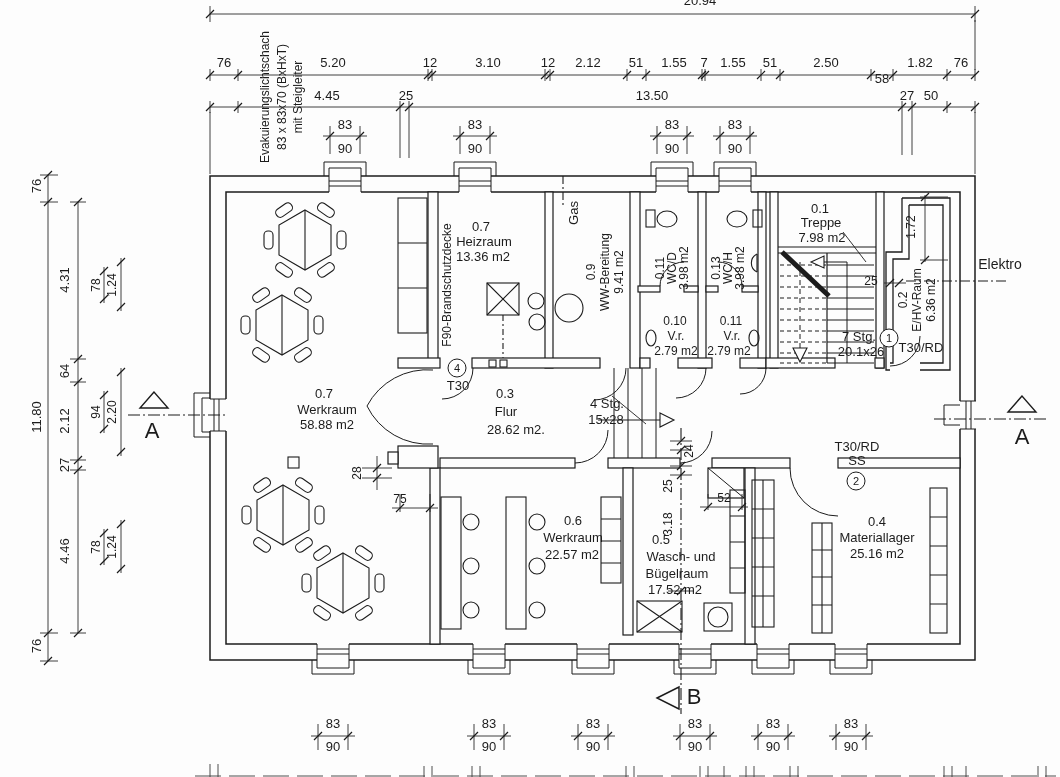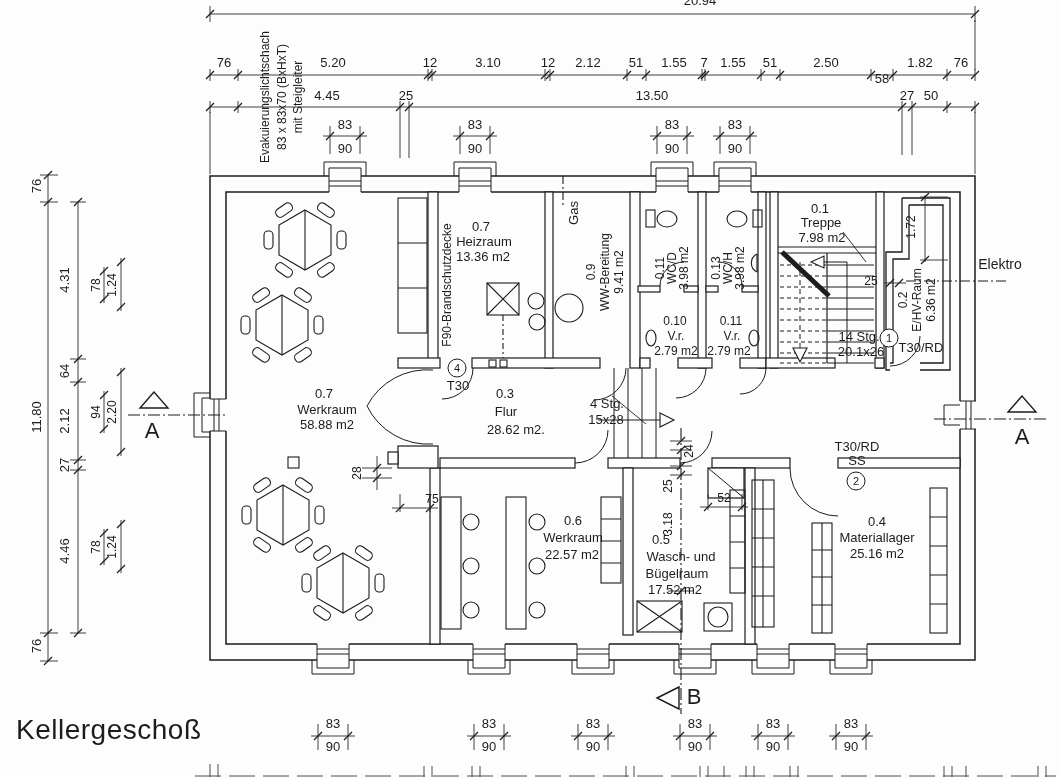--- a/index.html
+++ b/index.html
@@ -267,21 +267,20 @@
     <path d="M886,287l8,-8 M895,287l8,-8 M921,201l8,-8 M921,264l8,-8"></path>
     <path d="M677,445l8,-8 M677,454l8,-8 M677,470l8,-8 M677,479l8,-8 M677,595l8,-8"></path>
   </g>
 
   <g stroke="#3a3a3a" stroke-width="0.9" fill="none">
     <path d="M195,776 H1056" stroke-dasharray="26 8"></path>
     <path d="M210,764V777 M218,764V777 M424,766V777 M432,766V777 M472,766V777 M480,766V777 M626,766V777 M634,766V777 M700,766V777 M708,766V777 M724,766V777 M746,766V777 M754,766V777 M790,766V777 M798,766V777 M944,766V777 M952,766V777 M966,766V777 M1038,766V777 M1046,766V777"></path>
   </g>
 </svg>
 
-<div class="title">Kellergeschoß</div>
 
 <div class="cut" style="left:700px;">20.94</div>
 
 <div class="hlabel" style="left:224px;top:62px">76</div>
 <div class="hlabel" style="left:333px;top:62px">5.20</div>
 <div class="hlabel" style="left:430px;top:62px">12</div>
 <div class="hlabel" style="left:488px;top:62px">3.10</div>
 <div class="hlabel" style="left:548px;top:62px">12</div>
 <div class="hlabel" style="left:588px;top:62px">2.12</div>
 <div class="hlabel" style="left:636px;top:62px">51</div>
@@ -395,35 +394,35 @@
 
 <div class="hlabel" style="left:661px;top:539px">0.5</div>
 <div class="hlabel" style="left:681px;top:556px">Wasch- und</div>
 <div class="hlabel" style="left:677px;top:573px">Bügelraum</div>
 <div class="hlabel" style="left:675px;top:589px">17.52 m2</div>
 
 <div class="hlabel" style="left:877px;top:521px">0.4</div>
 <div class="hlabel" style="left:877px;top:537px">Materiallager</div>
 <div class="hlabel" style="left:877px;top:553px">25.16 m2</div>
 
-<div class="hlabel" style="left:859px;top:336px">14 Stg.</div>
+<div class="hlabel" style="left:859px;top:336px">7 Stg.</div>
 <div class="hlabel" style="left:861px;top:351px">20.1x26</div>
 <div class="hlabel" style="left:607px;top:403px">4 Stg.</div>
 <div class="hlabel" style="left:606px;top:419px">15x28</div>
 
 <div class="circ" style="left:457px;top:368px">4</div>
 <div class="hlabel" style="left:458px;top:385px">T30</div>
 <div class="circ" style="left:889px;top:338px">1</div>
 <div class="hlabel" style="left:921px;top:347px">T30/RD</div>
 <div class="hlabel" style="left:857px;top:446px">T30/RD</div>
 <div class="hlabel" style="left:857px;top:460px">SS</div>
 <div class="circ" style="left:856px;top:481px">2</div>
 
 <div class="vlabel sm" style="left:357px;top:473px">28</div>
-<div class="hlabel sm" style="left:432px;top:499px">75</div>
+<div class="hlabel sm" style="left:400px;top:499px">75</div>
 <div class="vlabel sm" style="left:689px;top:451px">24</div>
 <div class="vlabel sm" style="left:668px;top:486px">25</div>
 <div class="vlabel sm" style="left:668px;top:524px">3.18</div>
 <div class="hlabel sm" style="left:724px;top:498px">52</div>
 <div class="hlabel sm" style="left:871px;top:281px">25</div>
 <div class="vlabel sm" style="left:911px;top:227px">1.72</div>
 
 </div>
 
 </body></html>

